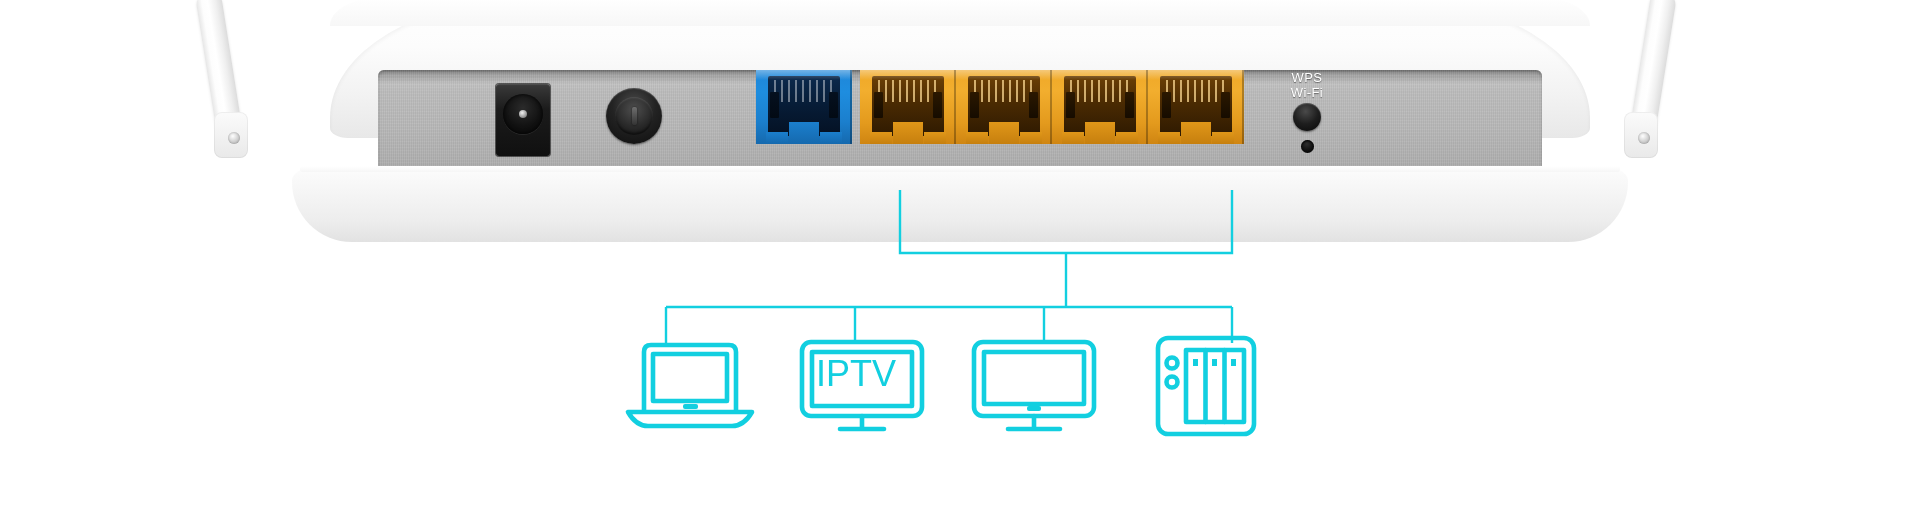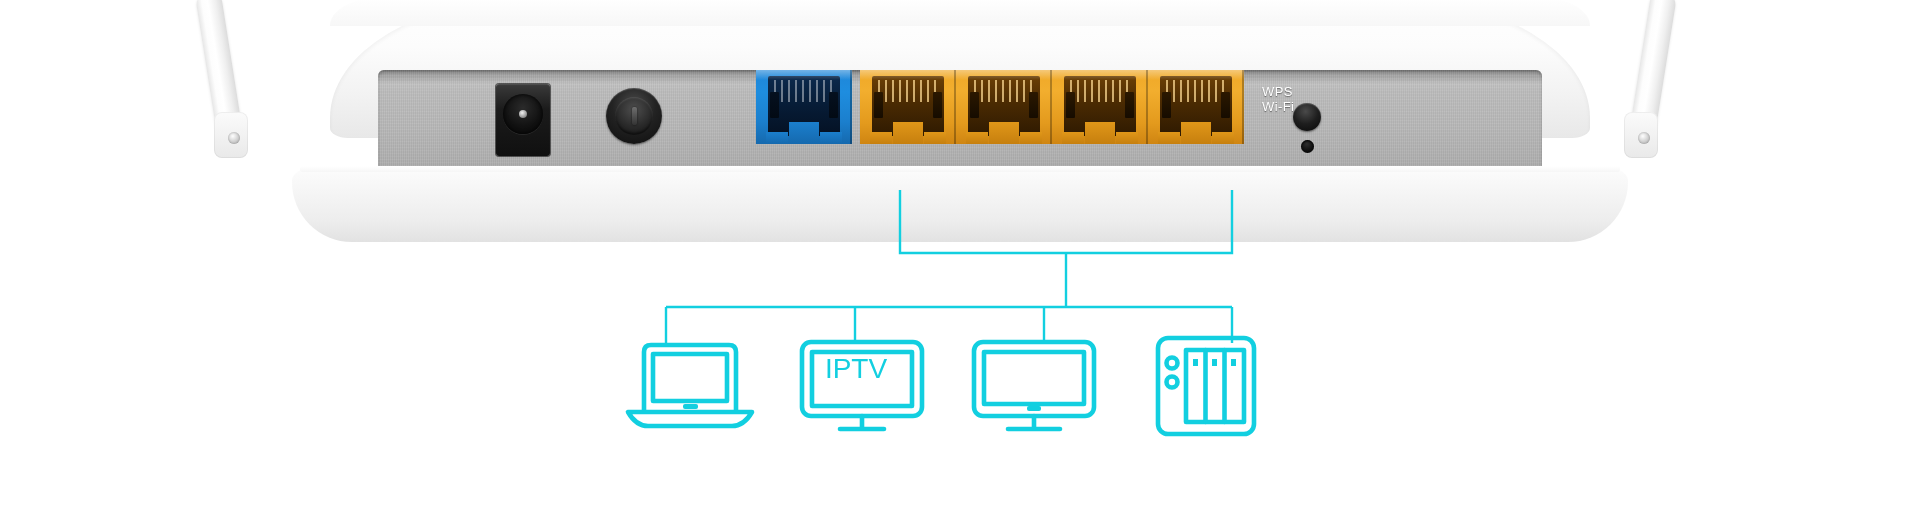--- a/index.html
+++ b/index.html
@@ -244,23 +244,23 @@
   }
   .rj45 .divider {
     position:absolute; right:0; top:0; width:2px; height:100%;
     background: rgba(0,0,0,0.28);
   }
 
   
   .wps-label {
     position: absolute;
     left: 884px;
-    top: 14px;
+    top: 0px;
     width: 90px;
-    text-align: left;
+    text-align: center;
     color: #ffffff;
     font-size: 13px;
     line-height: 15px;
     letter-spacing: 0.4px;
     text-shadow: 0 1px 1px rgba(0,0,0,0.45);
     font-family: "Liberation Sans", sans-serif;
   }
   .wps-btn {
     position: absolute;
     left: 915px;
@@ -351,21 +351,21 @@
   .dev-iptv   { left: 172px; }
   .dev-tv     { left: 344px; }
   .dev-nas    { left: 516px; }
 
   .iptv-text {
     position: absolute;
     left: 0; right: 12px;
     top: 23px;
     text-align: center;
     color: #12cfe0;
-    font-size: 28px;
+    font-size: 36px;
     font-weight: normal;
     letter-spacing: 0px;
     font-family: "Liberation Sans", sans-serif;
   }
 </style>
 </head>
 <body>
 
 <div class="stage">
 

